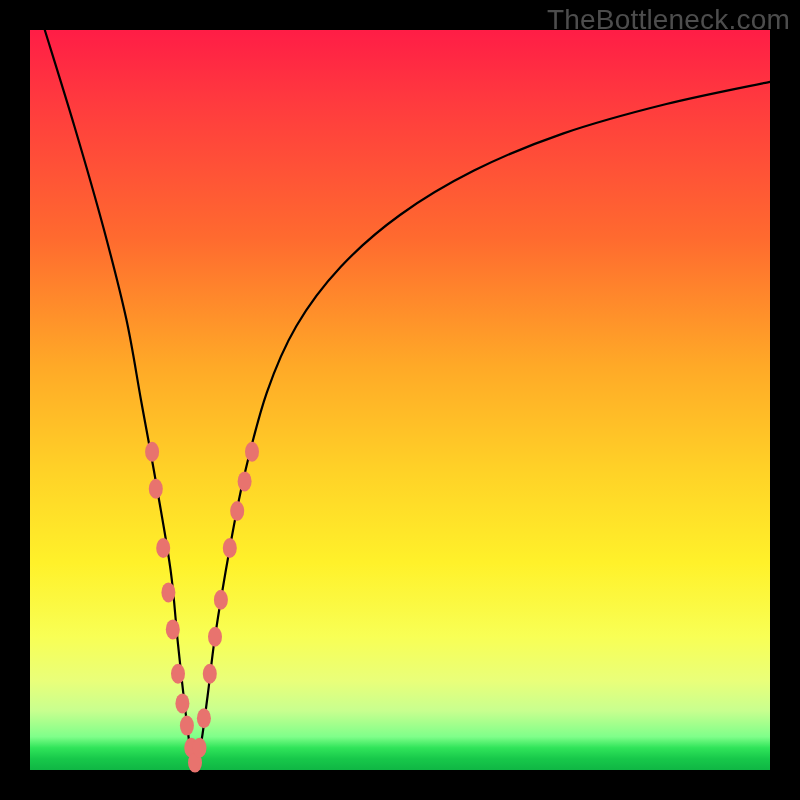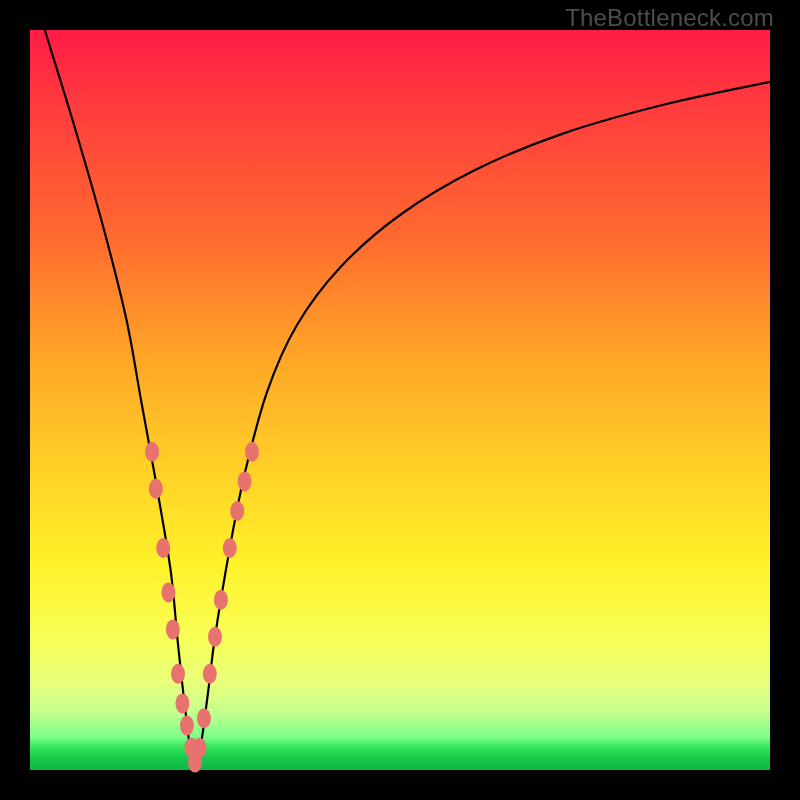--- a/index.html
+++ b/index.html
@@ -37,23 +37,23 @@
       #c8ff8f 92%,
       #7fff8a 95.5%,
       #30e45a 97%,
       #17c84a 98.5%,
       #0fb644 100%
     );
   }
   .watermark {
     position: absolute;
     top: 4px;
-    right: 26px;
+    right: 10px;
     color: #4d4d4d;
-    font-size: 24px;
+    font-size: 28px;
     font-weight: 400;
     letter-spacing: 0.2px;
     user-select: none;
     margin-left: 10px;
   }
   svg.overlay {
     position: absolute;
     left: 30px;
     top: 30px;
     width: 740px;

